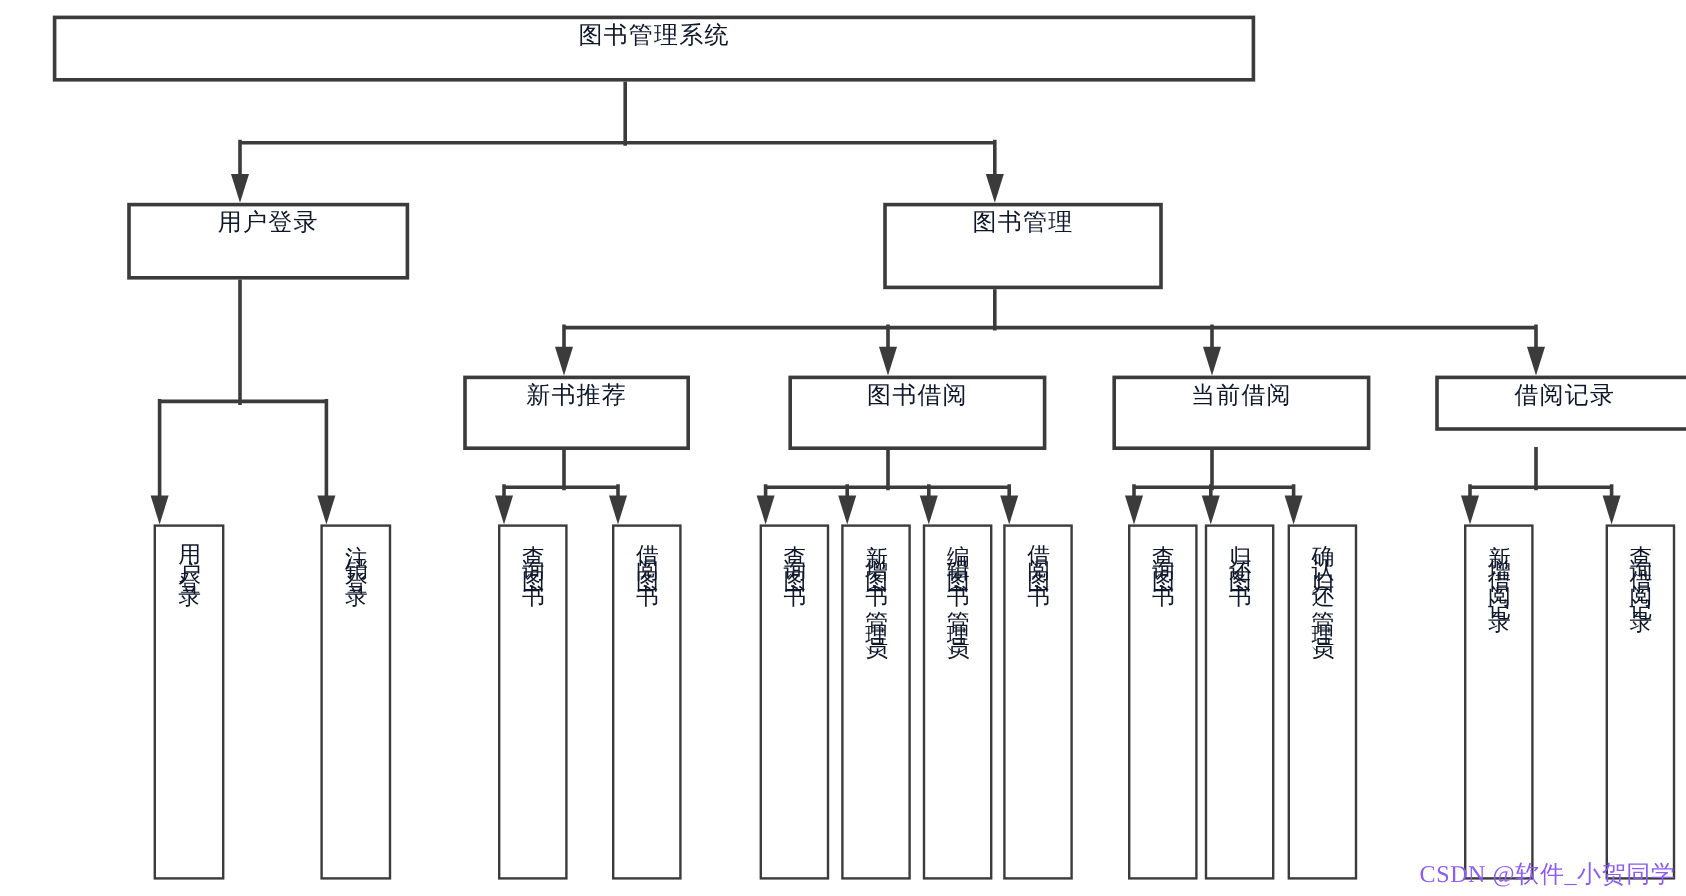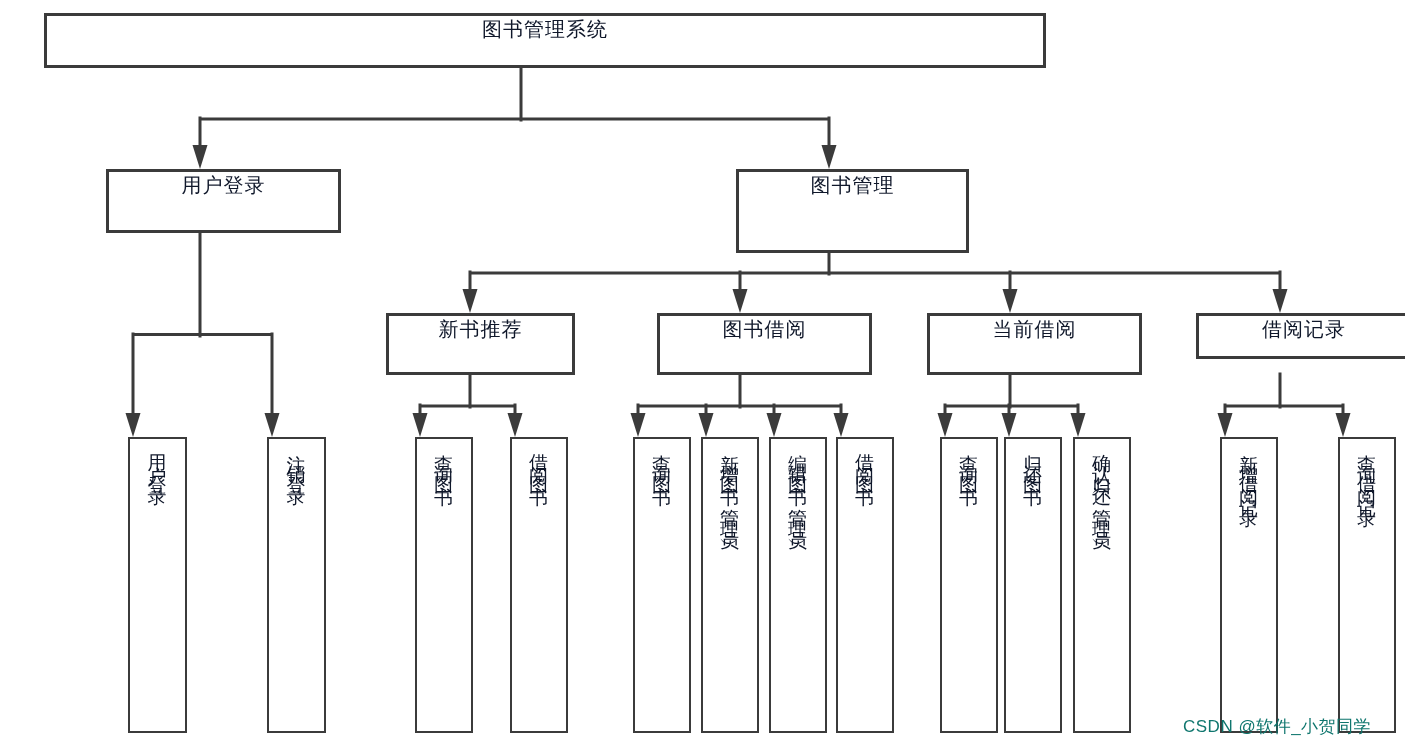--- a/index.html
+++ b/index.html
@@ -33,25 +33,26 @@
   .vlabel{
     writing-mode:vertical-rl;
     font-size:19px;
     letter-spacing:11px;
     line-height:1;
     white-space:nowrap;
   }
   .watermark{
     position:absolute;
     left:1183px;top:715px;
-    font-size:17px;
-    color:#0f766e;
+    font-size:20px;
+    color:#8b5cf6;
     letter-spacing:0.5px;
     white-space:nowrap;
     z-index:5;
+    font-family:Liberation Serif, serif;
   }
 </style>
 </head>
 <body>
 
 <div class="canvas">
 
   <svg class="wires" viewBox="0 0 1405 747" xmlns="http://www.w3.org/2000/svg">
     <g stroke="#3b3b3b" stroke-width="3" fill="none" stroke-linecap="square">
 
@@ -92,21 +93,21 @@
     </g>
   </svg>
 
   <div class="box" style="left:20px;top:13px;width:1002px;height:55px">
     <span class="hlabel">图书管理系统</span>
   </div>
 
   <div class="box" style="left:82px;top:169px;width:235px;height:64px">
     <span class="hlabel">用户登录</span>
   </div>
-  <div class="box" style="left:712px;top:169px;width:233px;height:84px">
+  <div class="box" style="left:712px;top:169px;width:233px;height:72px">
     <span class="hlabel">图书管理</span>
   </div>
 
   <div class="box" style="left:362px;top:313px;width:189px;height:62px">
     <span class="hlabel">新书推荐</span>
   </div>
   <div class="box" style="left:903px;top:313px;width:215px;height:62px">
     <span class="hlabel">当前借阅</span>
   </div>
   <div class="box" style="left:633px;top:313px;width:215px;height:62px">

